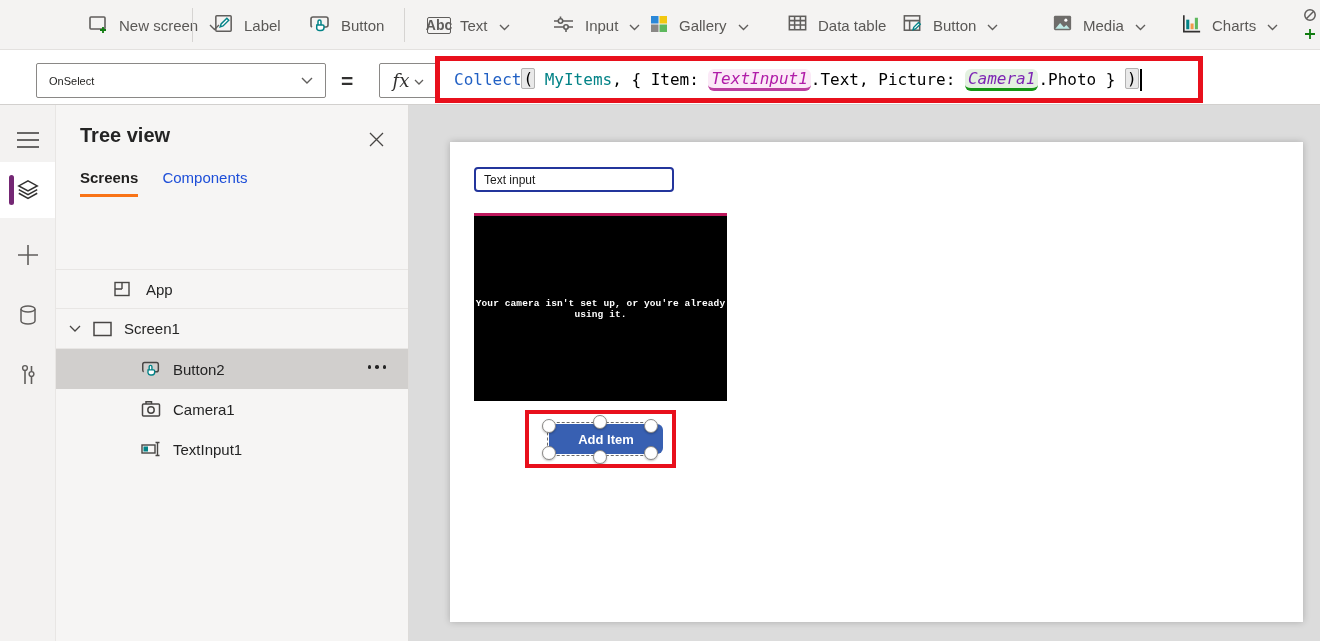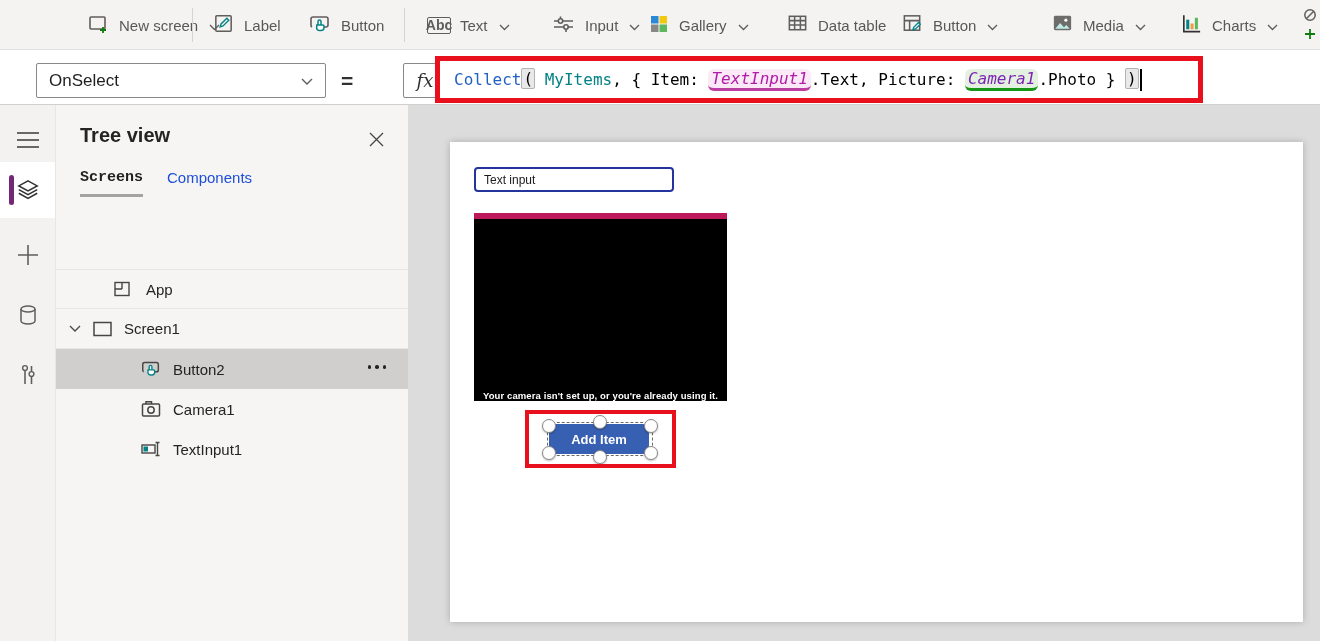--- a/index.html
+++ b/index.html
@@ -9,23 +9,23 @@
 
   
   .toolbar { position:absolute; left:0; top:0; width:1320px; height:50px; background:#f4f3f2; border-bottom:1px solid #e3e1df; }
   .tb-item { position:absolute; top:0; height:50px; display:flex; align-items:center; gap:9px; color:#5a5856; font-size:15px; cursor:pointer; white-space:nowrap; }
   .tb-sep { position:absolute; top:8px; width:1px; height:34px; background:#d6d4d2; }
   .chev { margin-left:2px; }
   .abc-box { width:24px; height:17px; border:1.6px solid #605e5c; border-radius:2px; font-size:14px; font-weight:bold; color:#605e5c; display:flex; align-items:center; justify-content:center; letter-spacing:0; }
 
   
   .fbar { position:absolute; left:0; top:50px; width:1320px; height:55px; background:#fff; border-bottom:1px solid #d2d0ce; }
-  .prop-dd { position:absolute; left:36px; top:13px; width:290px; height:35px; background:#fff; border:1px solid #8a8886; border-radius:2px; display:flex; align-items:center; font-size:17px; color:#201f1e; padding:0 12px; justify-content:space-between; cursor:pointer; }
+  .prop-dd { position:absolute; left:36px; top:13px; width:290px; height:35px; background:#fff; border:1px solid #8a8886; border-radius:2px; display:flex; align-items:center; font-size:11px; color:#201f1e; padding:0 12px; justify-content:space-between; cursor:pointer; }
   .equals { position:absolute; left:341px; top:13px; height:35px; display:flex; align-items:center; font-size:21px; font-weight:600; color:#323130; }
-  .fx-btn { position:absolute; left:379px; top:13px; width:59px; height:35px; border:1px solid #8a8886; border-radius:2px; background:#fff; display:flex; align-items:center; justify-content:center; gap:5px; cursor:pointer;margin-left:24px; }
+  .fx-btn { position:absolute; left:379px; top:13px; width:59px; height:35px; border:1px solid #8a8886; border-radius:2px; background:#fff; display:flex; align-items:center; justify-content:center; gap:5px; cursor:pointer; }
   .fx-glyph { font-family:"DejaVu Serif", serif; font-style:italic; font-size:18px; color:#323130; }
   .formula-hl { position:absolute; left:435px; top:6px; width:768px; height:47px; border:5px solid #e8101c; background:#fff; display:flex; align-items:center; overflow:hidden; }
   .formula { font-family:"DejaVu Sans Mono", monospace; font-size:16px; white-space:pre; padding-left:14px; color:#000; }
   .tok-fn { color:#2160c4; }
   .tok-coll { color:#038387; }
   .tok-paren { background:#e9e9e9; border:1px solid #b3b3b3; border-radius:2px; padding:0 1px; }
   .tok-ctrl-pink { color:#b01ca8; font-style:italic; background:#fbe9f7; border-bottom:3px solid #bb3fa0; border-radius:6px; padding:0 3px 0 3px; }
   .tok-ctrl-green { color:#7d26b4; font-style:italic; background:#e4f1e1; border-bottom:3px solid #169516; border-radius:6px; padding:0 3px 0 3px; }
   .caret { display:inline-block; width:2px; height:22px; background:#000; vertical-align:middle; margin-left:1px; }
 
@@ -34,43 +34,43 @@
   .rail-btn { position:absolute; left:0; width:55px; height:50px; display:flex; align-items:center; justify-content:center; cursor:pointer; }
   .rail-btn.active { background:#fff; height:56px; }
   .rail-accent { position:absolute; left:9px; top:13px; width:5px; height:30px; border-radius:3px; background:#742774; }
 
   
   .tree { position:absolute; left:55px; top:105px; width:354px; height:536px; background:#f6f5f4; border-left:1px solid #e8e6e4; border-right:1px solid #dddbd9; }
   .tree-title { position:absolute; left:24px; top:19px; font-size:20px; font-weight:700; color:#242424; }
   .tree-close { position:absolute; right:22px; top:24px; width:20px; height:20px; display:flex; align-items:center; justify-content:center; cursor:pointer; }
   .tabs { position:absolute; left:24px; top:64px; display:flex; gap:24px; font-size:15px; }
   .tab { padding-bottom:8px; cursor:pointer; color:#1d4ed8; }
-  .tab.active { font-weight:700; color:#201f1e; border-bottom:3px solid #a3a3a3;font-family:Liberation Mono, monospace; }
+  .tab.active { font-weight:700; color:#201f1e; border-bottom:3px solid #f97316; }
   .searchbox { position:absolute; left:24px; top:103px; width:308px; height:36px; background:#fff; border:1px solid #a8a6a4; display:flex; align-items:center; padding:0 10px; gap:9px; }
   .searchbox input { border:none; outline:none; font-size:14px; color:#333; width:230px; font-family:"Liberation Sans",sans-serif; background:transparent; }
   .searchbox input::placeholder { color:#605e5c; }
   .rows { position:absolute; left:0; top:164px; width:100%; }
   .trow { position:relative; height:40px; display:flex; align-items:center; font-size:15px; color:#242424; cursor:pointer; }
   .trow.bordered { border-bottom:1px solid #e8e6e4; }
   .trow.first { border-top:1px solid #e8e6e4; }
   .trow.selected { background:#d1cfcd; }
   .trow .icon { position:absolute; display:flex; }
   .trow .lbl { position:absolute; }
   .dots { position:absolute; right:22px; top:16px; display:flex; gap:4px; }
   .dots i { width:3.5px; height:3.5px; background:#242424; border-radius:50%; }
 
   
   .canvas { position:absolute; left:409px; top:105px; width:911px; height:536px; background:#dcdcdc; }
   .artboard { position:absolute; left:41px; top:37px; width:853px; height:480px; background:#fff; box-shadow:0 0 7px rgba(0,0,0,.22); }
   .ti-ctrl { position:absolute; left:24px; top:25px; width:200px; height:25px; border:2px solid #23359c; border-radius:4px; background:#fff; font-size:12px; color:#1b1b1b; padding-left:8px; font-family:"Liberation Sans",sans-serif; outline:none; }
-  .cam { position:absolute; left:24px; top:71px; width:253px; height:188px; background:#000; border-top:6px solid #be185d; display:flex; align-items:flex-end; justify-content:center; }
+  .cam { position:absolute; left:24px; top:71px; width:253px; height:188px; background:#000; border-top:3px solid #be185d; display:flex; align-items:center; justify-content:center;font-family:Liberation Mono, monospace; }
   .cam-msg { color:#fff; font-size:9.5px; font-weight:bold; text-align:center; letter-spacing:.1px; }
   .sel-red { position:absolute; left:75px; top:268px; width:151px; height:58px; border:4px solid #e8101c; }
   .btn-select { position:absolute; left:97px; top:280px; width:106px; height:34px; border:1.5px dashed #6a6a6a; }
-  .add-btn { position:absolute; left:99px; top:282px; width:100px; height:30px; background:#3860b2; border-radius:6px; color:#fff; font-size:13px; font-weight:bold; display:flex; align-items:center; justify-content:center; cursor:pointer; }
+  .add-btn { position:absolute; left:99px; top:282px; width:114px; height:30px; background:#3860b2; border-radius:6px; color:#fff; font-size:13px; font-weight:bold; display:flex; align-items:center; justify-content:center; cursor:pointer; }
   .handle { position:absolute; width:14px; height:14px; border-radius:50%; background:#fff; border:1px solid #8a8886; box-shadow:0 1px 2px rgba(0,0,0,.25); transform:translate(-50%,-50%); }
 </style>
 </head>
 <body>
 
 <div class="screen">
 
   <header class="toolbar">
 
     <div class="tb-item" style="left:86px">

